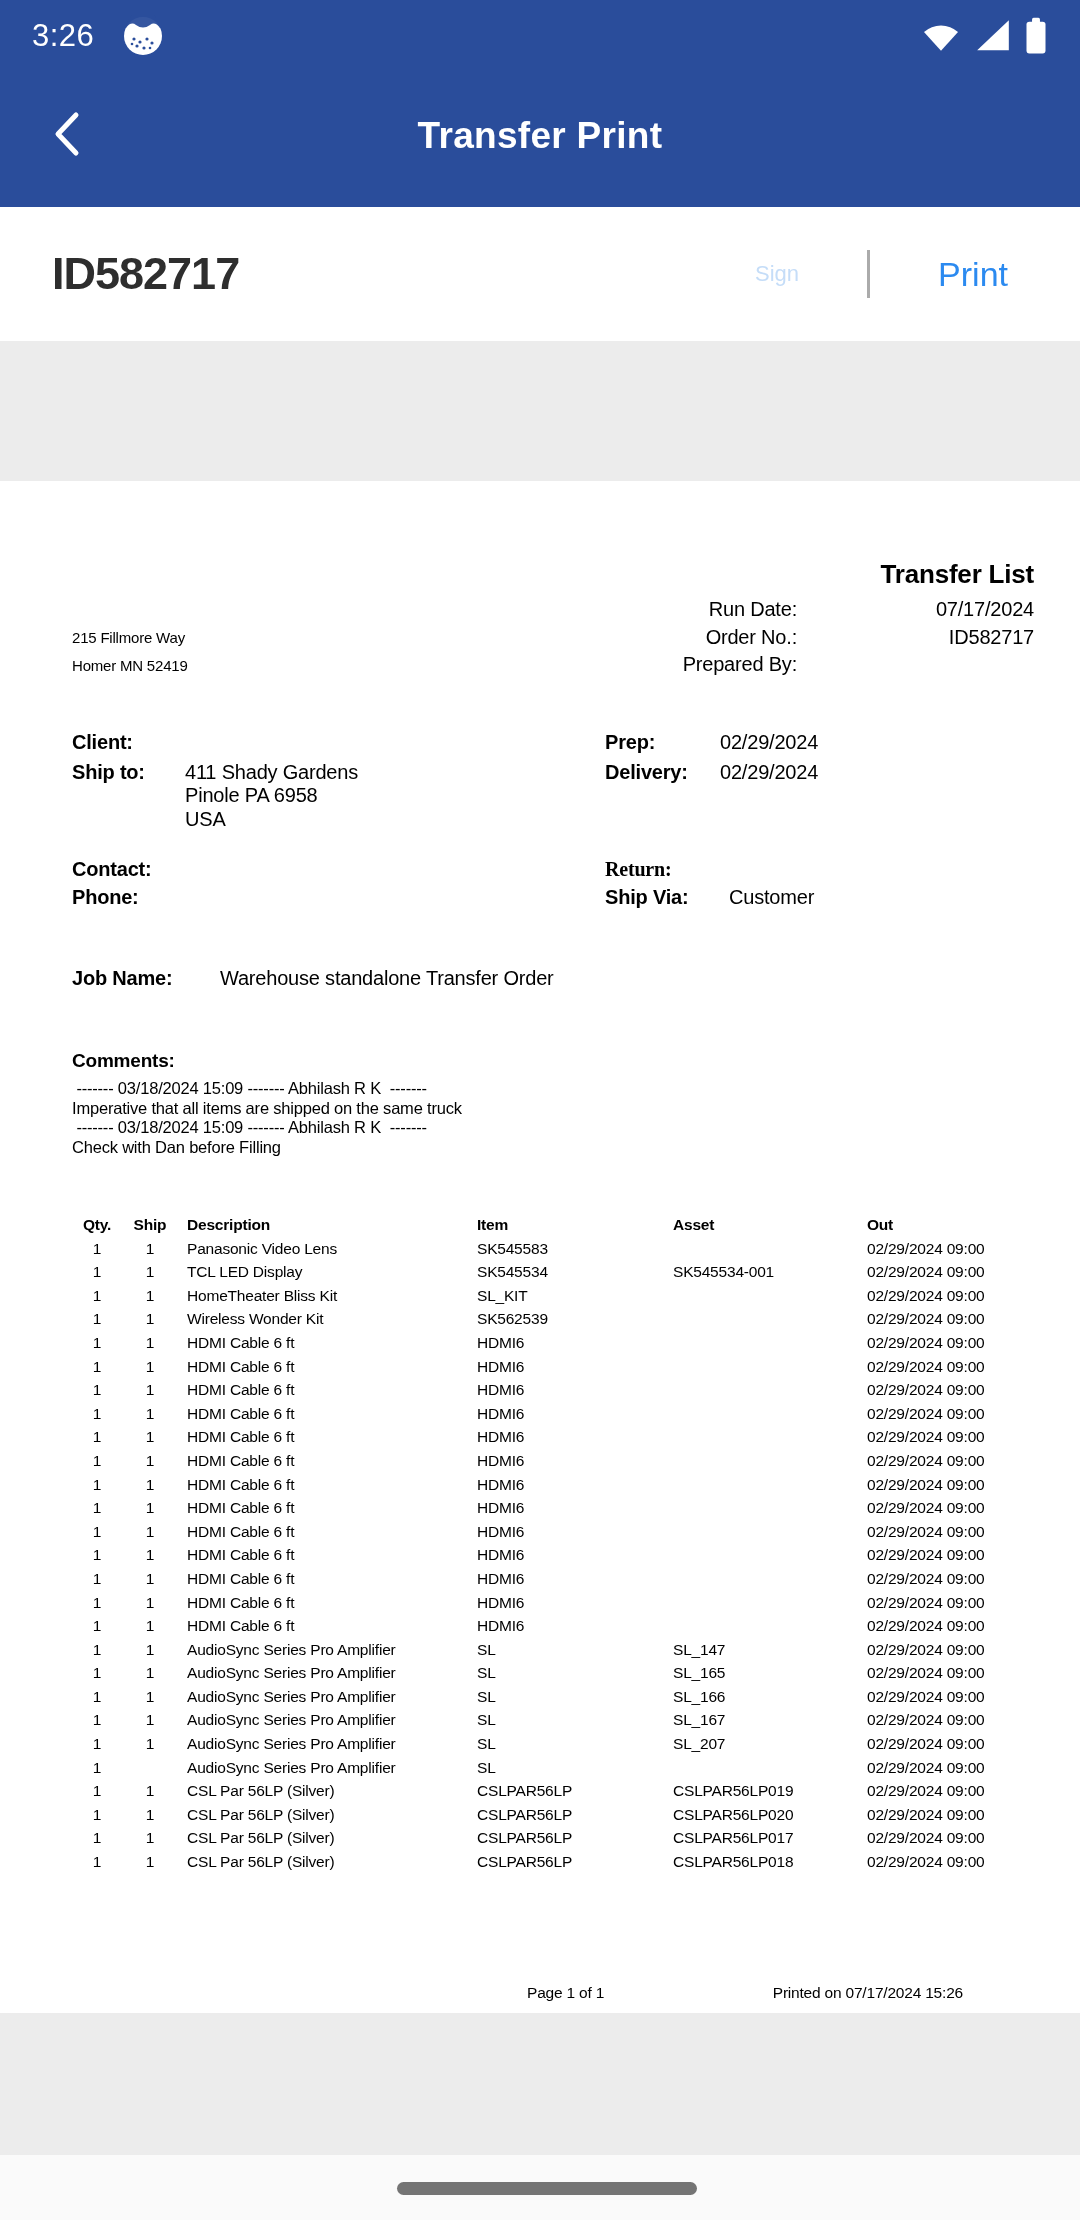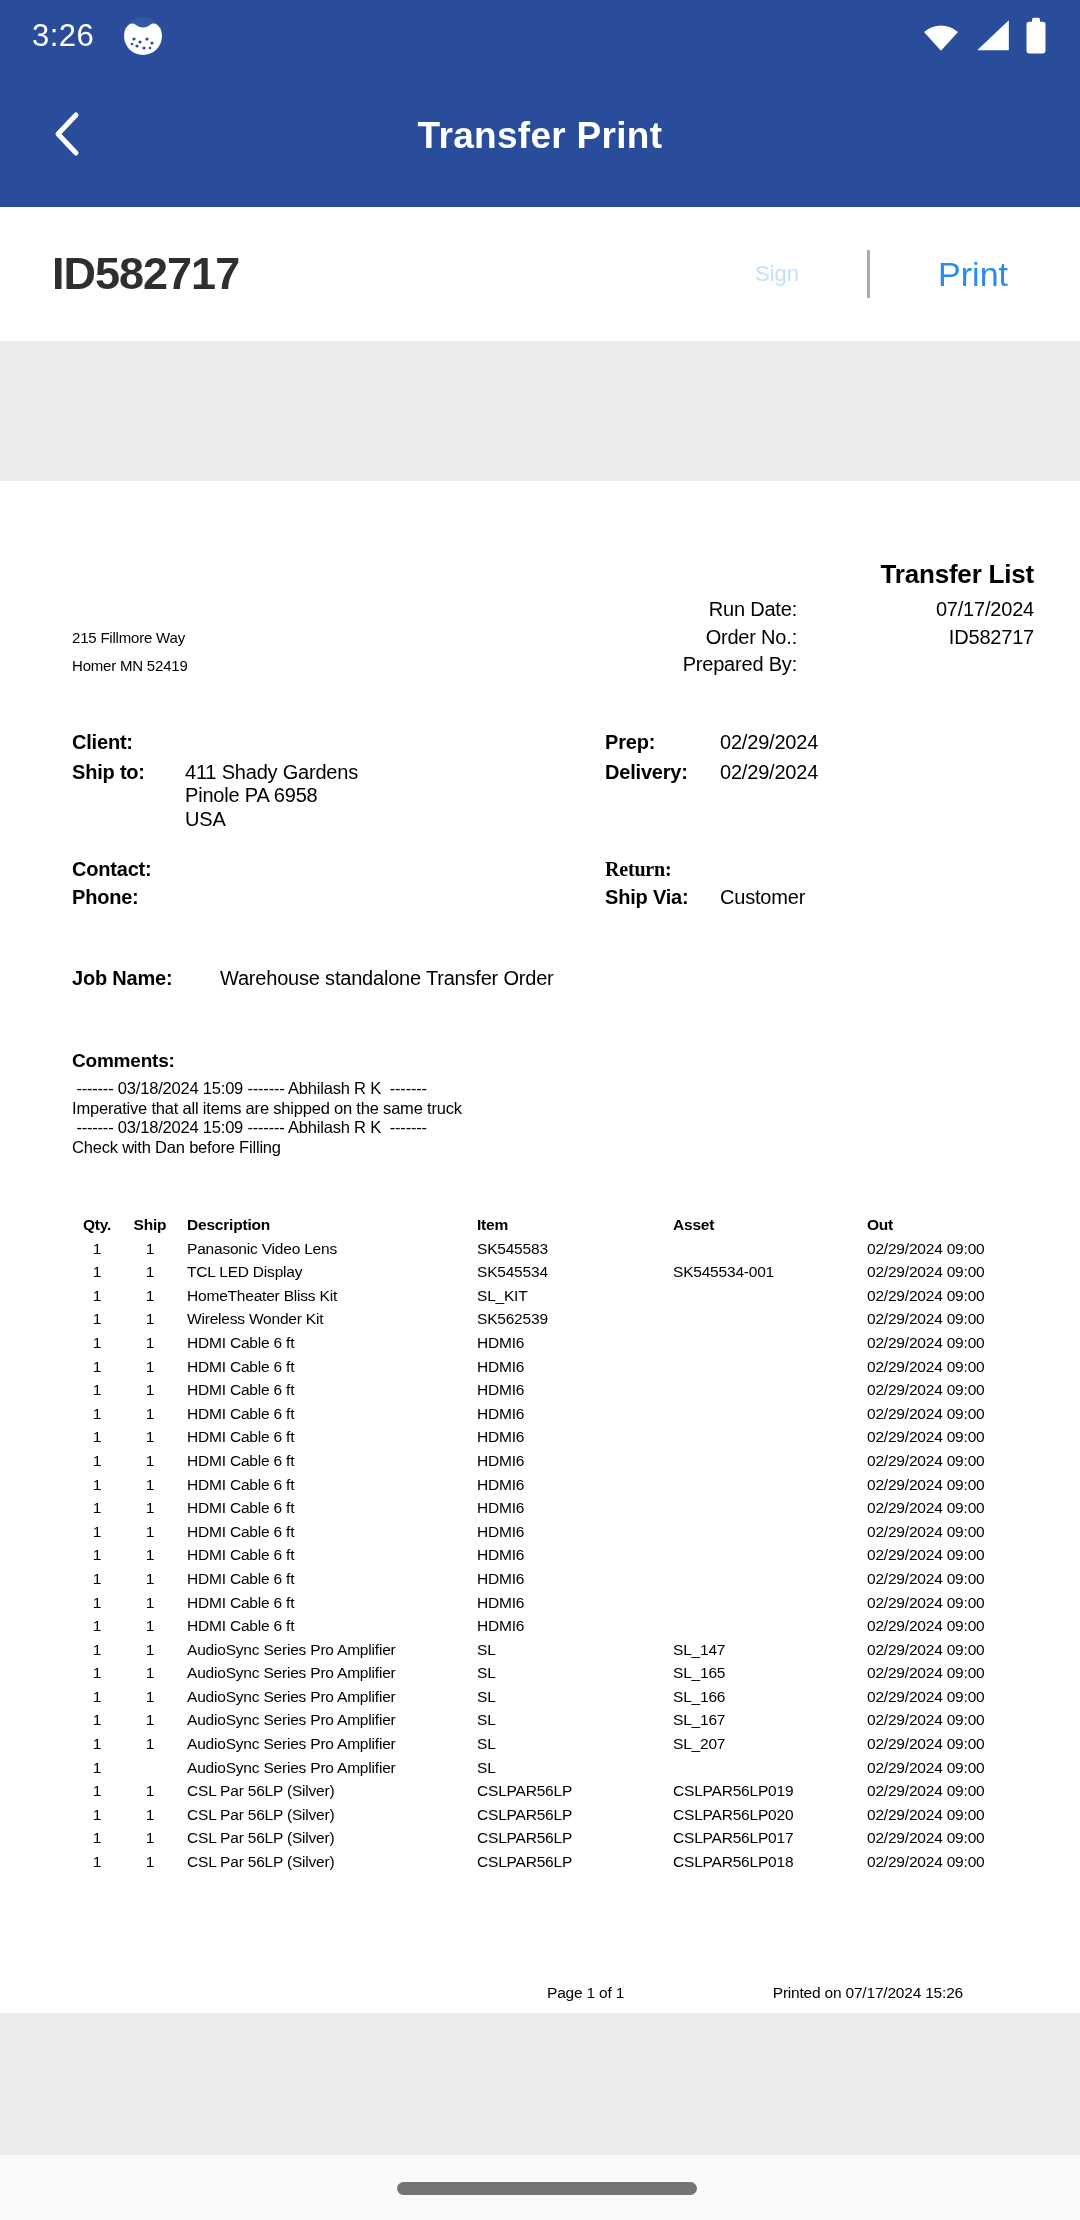--- a/index.html
+++ b/index.html
@@ -49,40 +49,40 @@
   .lbl{font-weight:700;}
   .cl-left{position:absolute;left:0;top:0;}
   .cl-right{position:absolute;left:533px;top:0;}
   .cl-row{height:30px;display:flex;}
   .cl-row .lbl{display:inline-block;width:113px;flex:0 0 113px;}
   .cl-right .cl-row .lbl{width:115px;flex:0 0 115px;}
   .shipto-lines{line-height:23.3px;}
   .cl-contact{position:absolute;left:0;top:127px;}
   .cl-phone{position:absolute;left:0;top:155px;}
   .cl-return{position:absolute;left:533px;top:127px;}
-  .cl-shipvia{position:absolute;left:533px;top:155px;display:flex;}
+  .cl-shipvia{position:absolute;left:533px;top:155px;display:flex;gap:9px;}
   .cl-shipvia .lbl{width:115px;flex:0 0 115px;}
 
   .sec-jobname{position:absolute;top:486px;left:72px;font-size:20px;display:flex;}
   .sec-jobname .lbl{width:148px;flex:0 0 148px;}
 
   .sec-comments{position:absolute;top:569px;left:72px;right:46px;}
   .comments-label{font-size:19px;font-weight:700;}
   .comment-line{font-size:16.5px;line-height:19.5px;white-space:pre-wrap;}
   .comment-list{margin-top:7px;}
 
   .sec-table{position:absolute;top:732px;left:0;right:0;font-size:15.5px;}
   .trow{display:grid;grid-template-columns:50px 56px 290px 196px 196px 1fr;padding:0 46px 0 72px;line-height:23.6px;white-space:nowrap;}
   .thead{font-weight:700;}
   .tc.c1,.tc.c2{text-align:center;}
   .tc.c3,.tc.c4,.tc.c5{padding-left:9px;}
   .tc.c6{padding-left:7px;}
 
   .doc-footer{position:absolute;top:1503px;left:0;right:0;font-size:15.5px;}
-  .page-indicator{position:absolute;left:527px;margin-left:20px;}
+  .page-indicator{position:absolute;left:527px;}
   .printed-on{position:absolute;right:117px;}
 
   
   .bottom-strip{position:absolute;top:2155px;left:0;width:100%;height:65px;background:var(--bottom_strip_bg);}
   .home-indicator{position:absolute;top:27px;left:397px;width:300px;height:13px;border-radius:7px;background:var(--handle_gray);cursor:pointer;}
 </style>
 </head>
 <body>
 
 <div class="screen">

